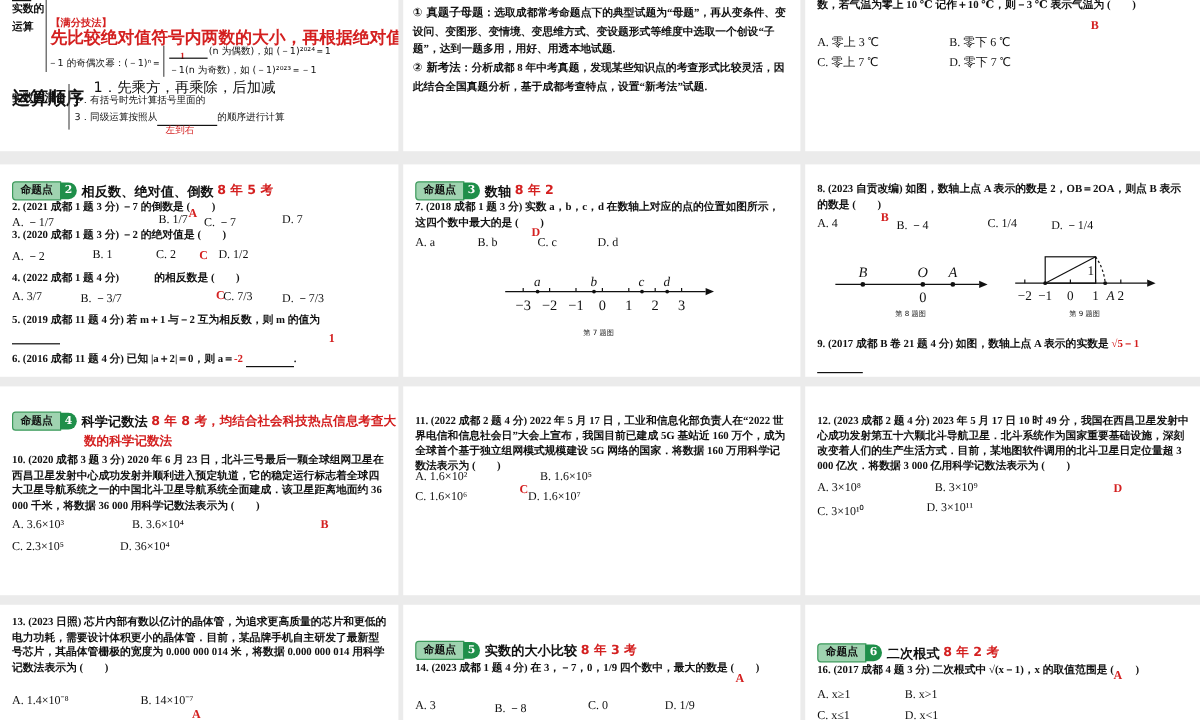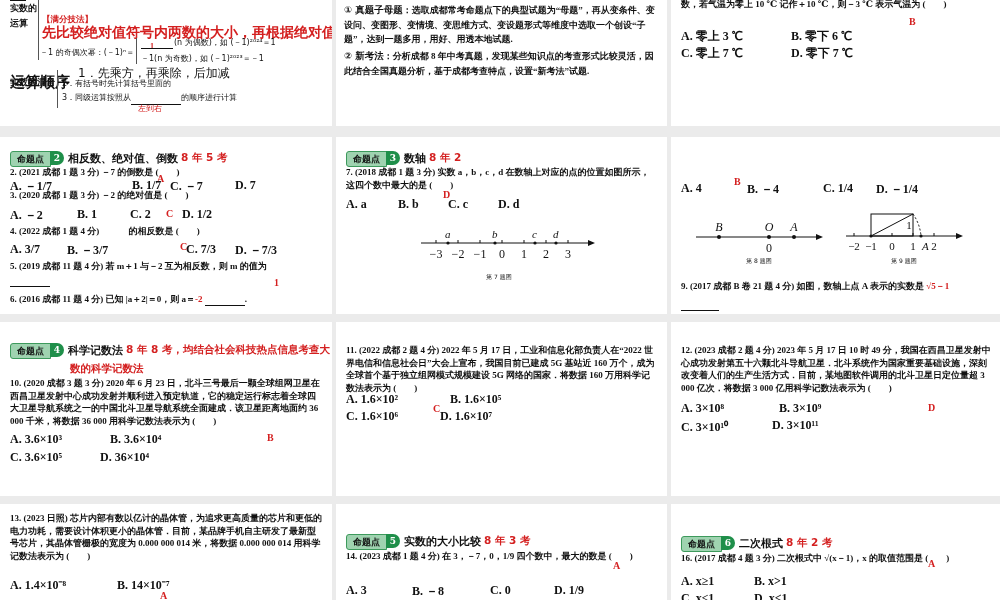--- a/index.html
+++ b/index.html
@@ -1,26 +1,26 @@
 <!DOCTYPE html>
 <html><head>
 <meta charset="utf-8">
 <style>
   html,body{margin:0;padding:0;}
   body{width:1000px;height:600px;background:#ebebeb;overflow:hidden;position:relative;font-family:"DejaVu Serif","Liberation Serif",serif;color:#111;}
   .panel{position:absolute;background:#fff;overflow:hidden;box-sizing:border-box;}
   .q{position:absolute;font-size:9px;line-height:12.5px;font-weight:bold;font-family:"Liberation Serif","DejaVu Serif",serif;}
   .red{color:#d42020;}
   .ans{position:absolute;color:#d42020;font-size:10px;font-weight:bold;font-family:"Liberation Serif",serif;}
-  .badge{position:absolute;display:flex;align-items:flex-start;}
+  .badge{position:absolute;display:flex;align-items:center;}
   .badge .lbl{background:#9fd3b0;border:1px solid #3d9a5c;border-radius:3px 0 0 3px;font-size:9px;font-weight:bold;padding:1px 6px;height:12px;line-height:12px;font-family:"DejaVu Sans",sans-serif;}
   .badge .num{background:#1f8f4a;color:#fff;border-radius:0 8px 8px 0;font-size:9px;font-weight:bold;width:14px;height:14px;line-height:14px;text-align:center;margin-left:-1px;}
   .badge .title{font-size:11px;font-weight:bold;margin-left:4px;font-family:"DejaVu Sans",sans-serif;}
   .badge .sub{font-size:10.5px;font-weight:bold;color:#d42020;margin-left:3px;font-family:"DejaVu Sans",sans-serif;}
-  .opt{position:absolute;font-size:12px;font-weight:bold;font-family:"Liberation Serif",serif;}
+  .opt{position:absolute;font-size:10px;font-weight:normal;font-family:"Liberation Serif",serif;}
   .blank{display:inline-block;width:55px;border-bottom:1px solid #111;height:9px;vertical-align:bottom;}
   .cap{position:absolute;font-size:6px;font-family:"DejaVu Sans",sans-serif;}
   .sans{font-family:"DejaVu Sans",sans-serif;}
 </style>
 </head>
 <body>
 
 <div class="panel" style="left:0;top:0;width:332px;height:126px;">
   <div class="q sans" style="left:10px;top:0;width:16px;border-bottom:1px solid #111;"></div>
   <div class="q sans" style="left:10px;top:2px;font-size:9px;">实数的</div>
@@ -138,20 +138,21 @@
         <text x="86" y="33">0</text>
         <text x="108" y="33">1</text>
         <text x="130" y="33">2</text>
         <text x="152" y="33">3</text>
     </g>
   </svg>
   <div class="cap" style="left:150px;top:136px;">第 7 题图</div>
 </div>
 
 <div class="panel" style="left:671px;top:137px;width:329px;height:177px;">
+  <div class="q" style="left:10px;top:14px;width:312px;">8. (2023 自贡改编) 如图，数轴上点 A 表示的数是 2，OB＝2OA，则点 B 表示的数是 (　　)</div>
   <div class="ans" style="left:63px;top:39px;">B</div>
   <div class="opt" style="left:10px;top:44px;">A. 4</div>
   <div class="opt" style="left:76px;top:44px;">B. －4</div>
   <div class="opt" style="left:152px;top:44px;">C. 1/4</div>
   <div class="opt" style="left:205px;top:44px;">D. －1/4</div>
   <svg style="position:absolute;left:25px;top:80px;" width="130" height="40" viewBox="0 0 130 40">
     <line x1="0" y1="20" x2="120" y2="20" stroke="#111"></line>
       <polygon points="120,17 127,20 120,23" fill="#111"></polygon>
     <circle cx="23" cy="20" r="2" fill="#111"></circle>
       <circle cx="73" cy="20" r="2" fill="#111"></circle>
@@ -200,21 +201,21 @@
     <span class="lbl">命题点</span>
     <span class="num">4</span>
     <span class="title">科学记数法</span>
     <span class="sub">8 年 8 考，均结合社会科技热点信息考查大</span>
   </div>
   <div class="q red sans" style="left:70px;top:40px;font-size:10.5px;">数的科学记数法</div>
   <div class="q" style="left:10px;top:55px;width:312px;">10. (2020 成都 3 题 3 分) 2020 年 6 月 23 日，北斗三号最后一颗全球组网卫星在西昌卫星发射中心成功发射并顺利进入预定轨道，它的稳定运行标志着全球四大卫星导航系统之一的中国北斗卫星导航系统全面建成．该卫星距离地面约 36 000 千米，将数据 36 000 用科学记数法表示为 (　　)</div>
   <div class="opt" style="left:10px;top:110px;">A. 3.6×10³</div>
   <div class="opt" style="left:110px;top:110px;">B. 3.6×10⁴</div>
   <div class="ans" style="left:267px;top:110px;">B</div>
-  <div class="opt" style="left:10px;top:128px;">C. 3.6×10⁵</div>
+  <div class="opt" style="left:10px;top:128px;">C. 2.3×10⁵</div>
   <div class="opt" style="left:100px;top:128px;">D. 36×10⁴</div>
 </div>
 
 <div class="panel" style="left:336px;top:322px;width:331px;height:174px;">
   <div class="q" style="left:10px;top:22px;width:312px;">11. (2022 成都 2 题 4 分) 2022 年 5 月 17 日，工业和信息化部负责人在“2022 世界电信和信息社会日”大会上宣布，我国目前已建成 5G 基站近 160 万个，成为全球首个基于独立组网模式规模建设 5G 网络的国家．将数据 160 万用科学记数法表示为 (　　)</div>
   <div class="opt" style="left:10px;top:70px;">A. 1.6×10²</div>
   <div class="opt" style="left:114px;top:70px;">B. 1.6×10⁵</div>
   <div class="opt" style="left:10px;top:87px;">C. 1.6×10⁶</div>
   <div class="ans" style="left:97px;top:81px;">C</div>
   <div class="opt" style="left:104px;top:87px;">D. 1.6×10⁷</div>

